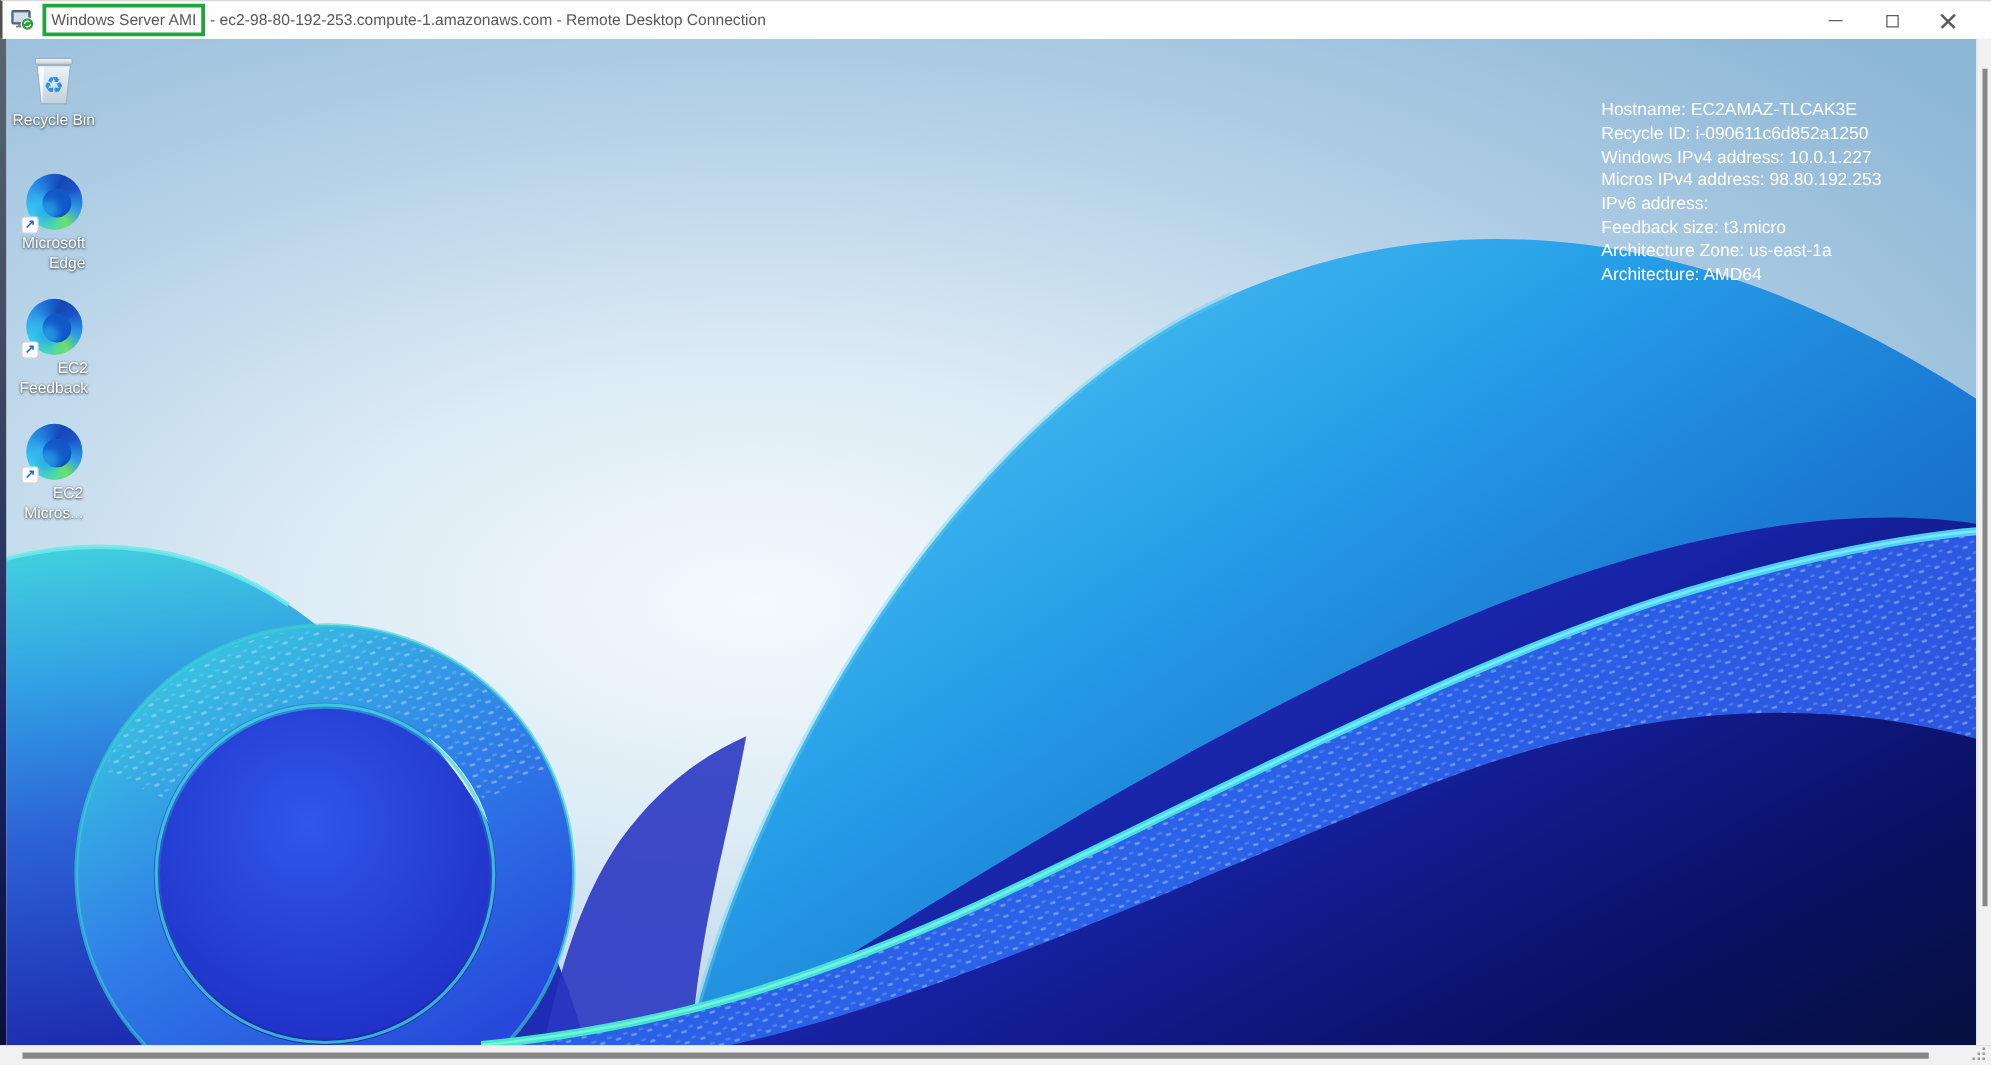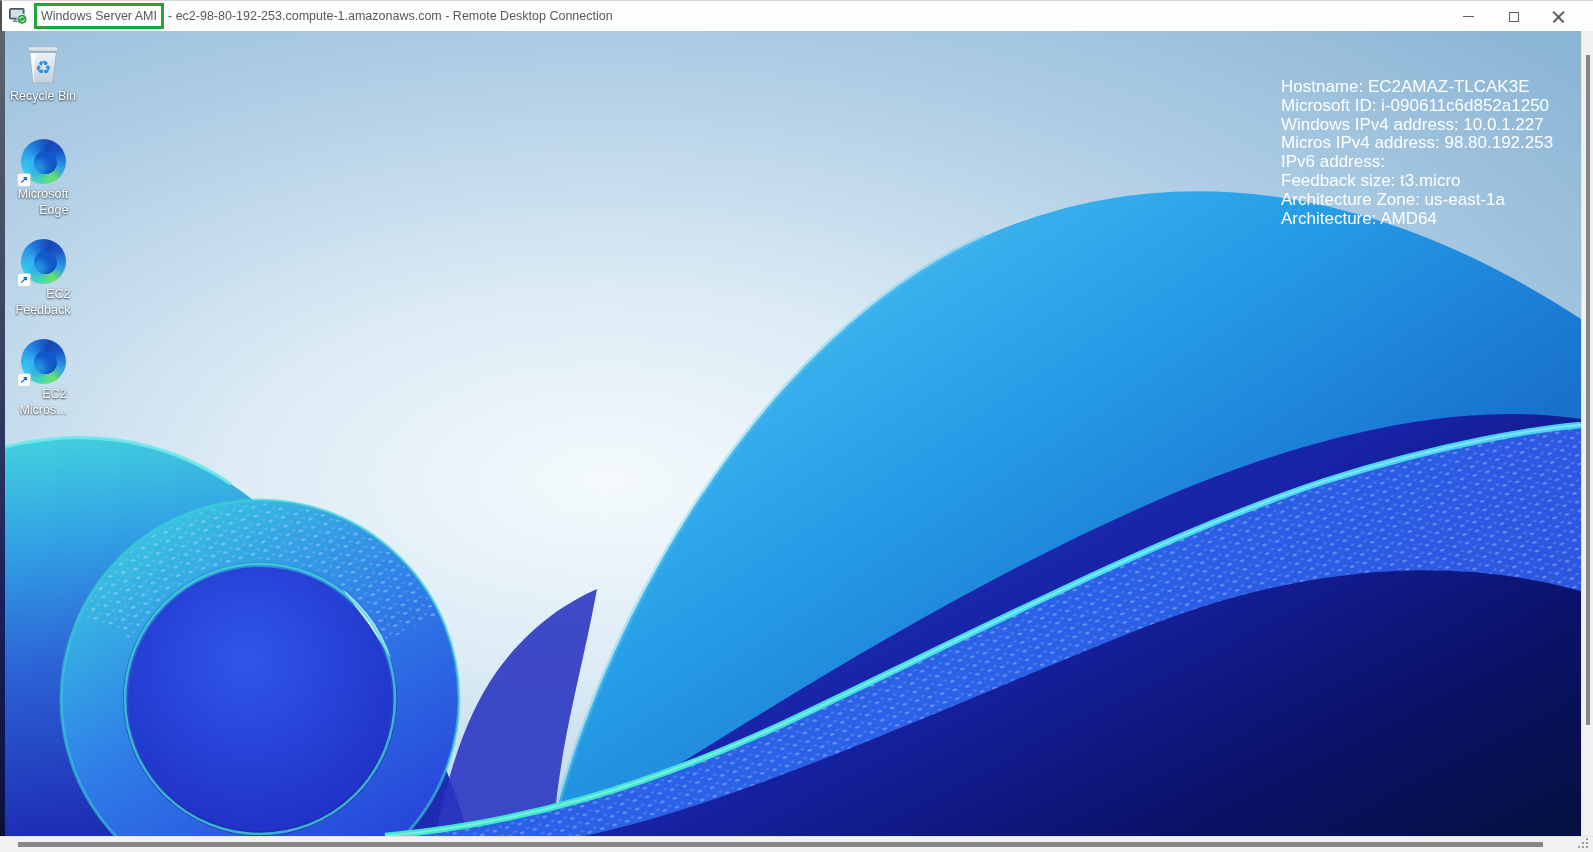--- a/index.html
+++ b/index.html
@@ -74,21 +74,21 @@
   .shortcut-badge{
     position:absolute;left:-2px;bottom:-2px;width:14px;height:14px;border-radius:3px;
     background:#ffffff;border:1px solid #c9d2da;box-sizing:border-box;
     display:flex;align-items:center;justify-content:center;
     font-size:10px;font-weight:bold;color:#1b63d8;line-height:1;z-index:2;
   }
 
   
   .instance-info{
     position:absolute;left:1281px;top:47px;
-    font-size:17px;line-height:18.8px;color:#ffffff;white-space:nowrap;
+    font-size:14px;line-height:18.8px;color:#ffffff;white-space:nowrap;
   }
 
   
   .vscroll{
     position:absolute;top:31px;right:0;width:12px;height:805px;
     background:#f1f1f1;border-left:1px solid #e4e4e4;box-sizing:border-box;
   }
   .vthumb{position:absolute;left:4px;top:24px;width:4px;height:670px;background:#878787;}
   .hscroll{
     position:absolute;left:0;bottom:0;width:1593px;height:16px;
@@ -252,21 +252,21 @@
       <span class="icon-art">
         <span class="edge-logo"></span>
         <span class="shortcut-badge">↗</span>
       </span>
       <span class="icon-label">EC2
 Micros...</span>
     </div>
 
     <div class="instance-info">
       <div>Hostname: EC2AMAZ-TLCAK3E</div>
-      <div>Microsoft ID: i-090611c6d852a1250</div>
+      <div>Recycle ID: i-090611c6d852a1250</div>
       <div>Windows IPv4 address: 10.0.1.227</div>
       <div>Micros IPv4 address: 98.80.192.253</div>
       <div>IPv6 address:</div>
       <div>Feedback size: t3.micro</div>
       <div>Architecture Zone: us-east-1a</div>
       <div>Architecture: AMD64</div>
     </div>
   </div>
 
   <div class="vscroll">

